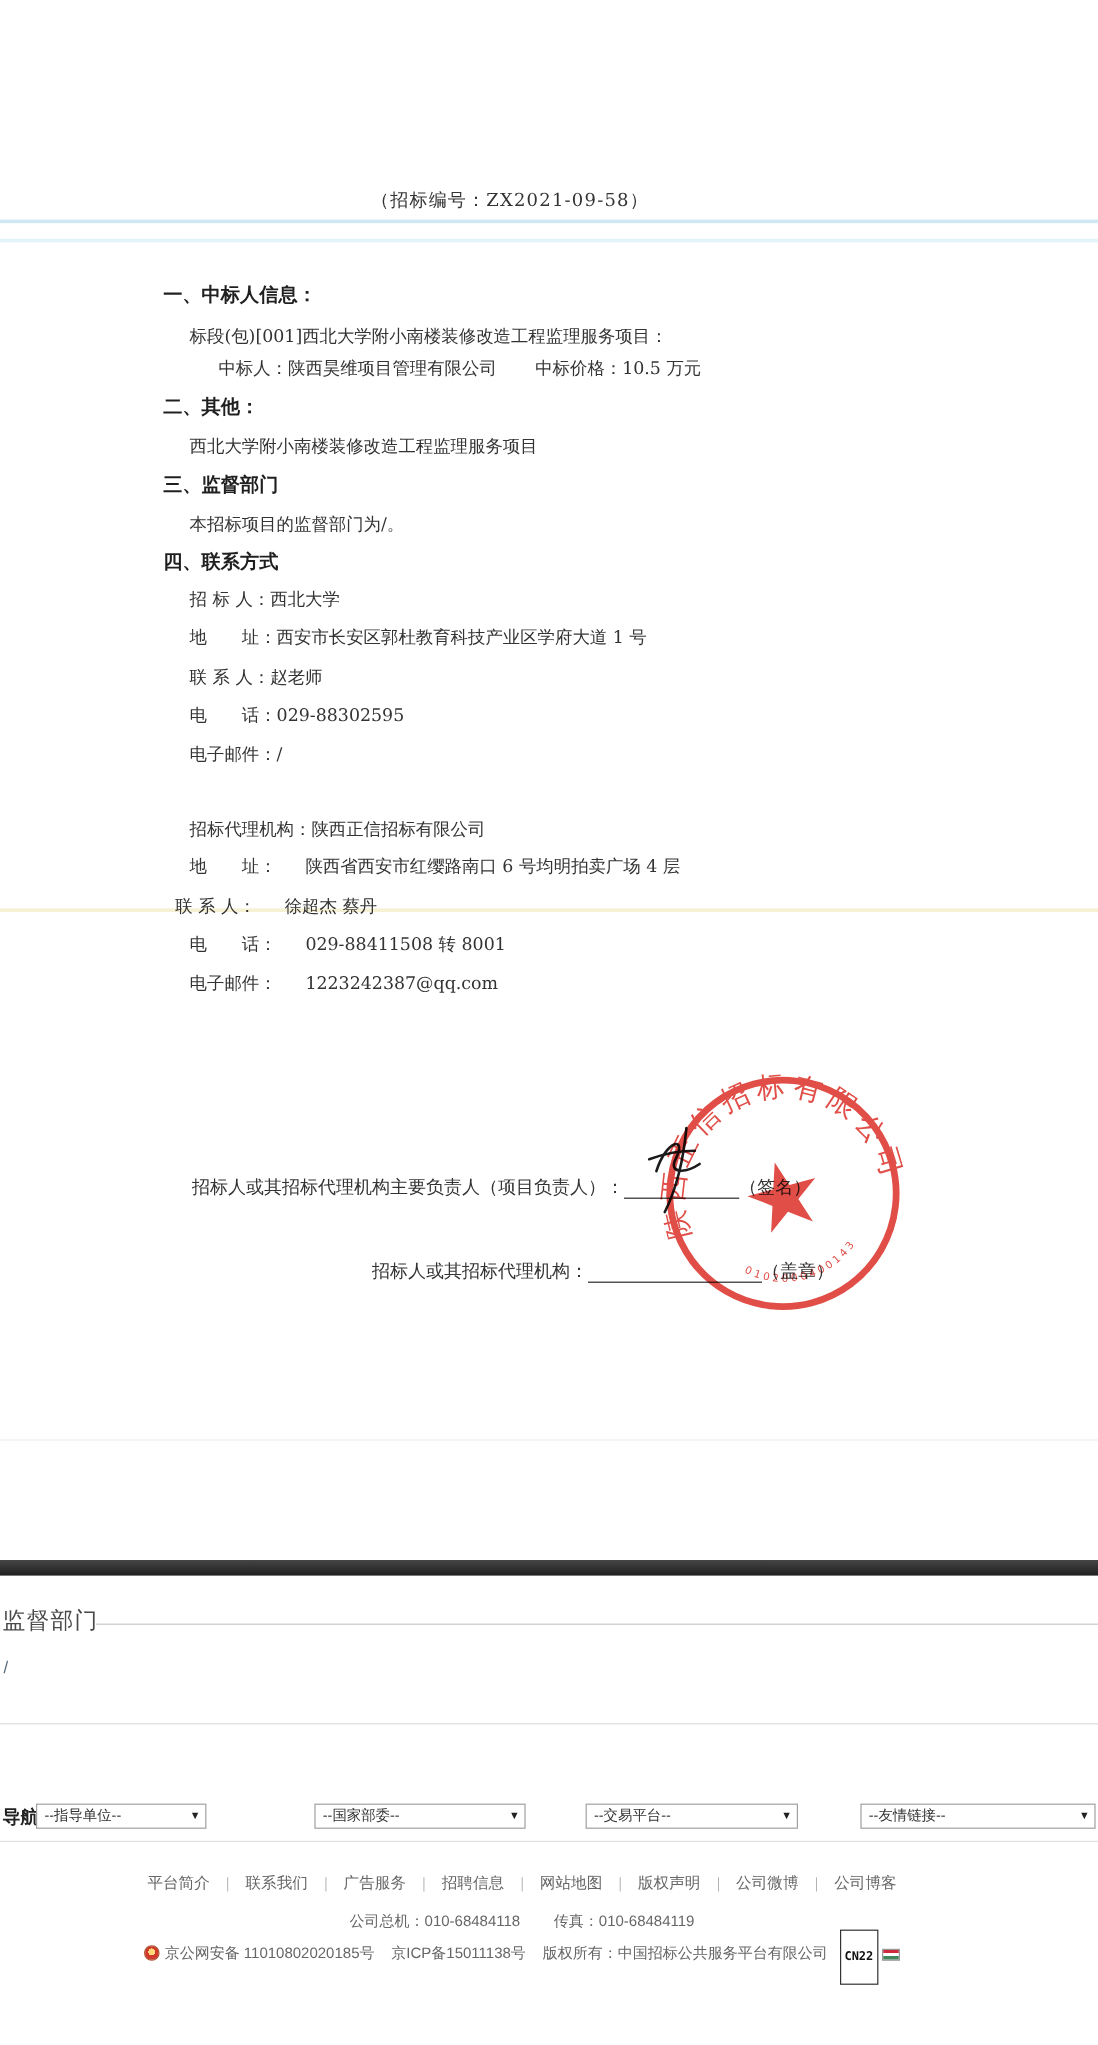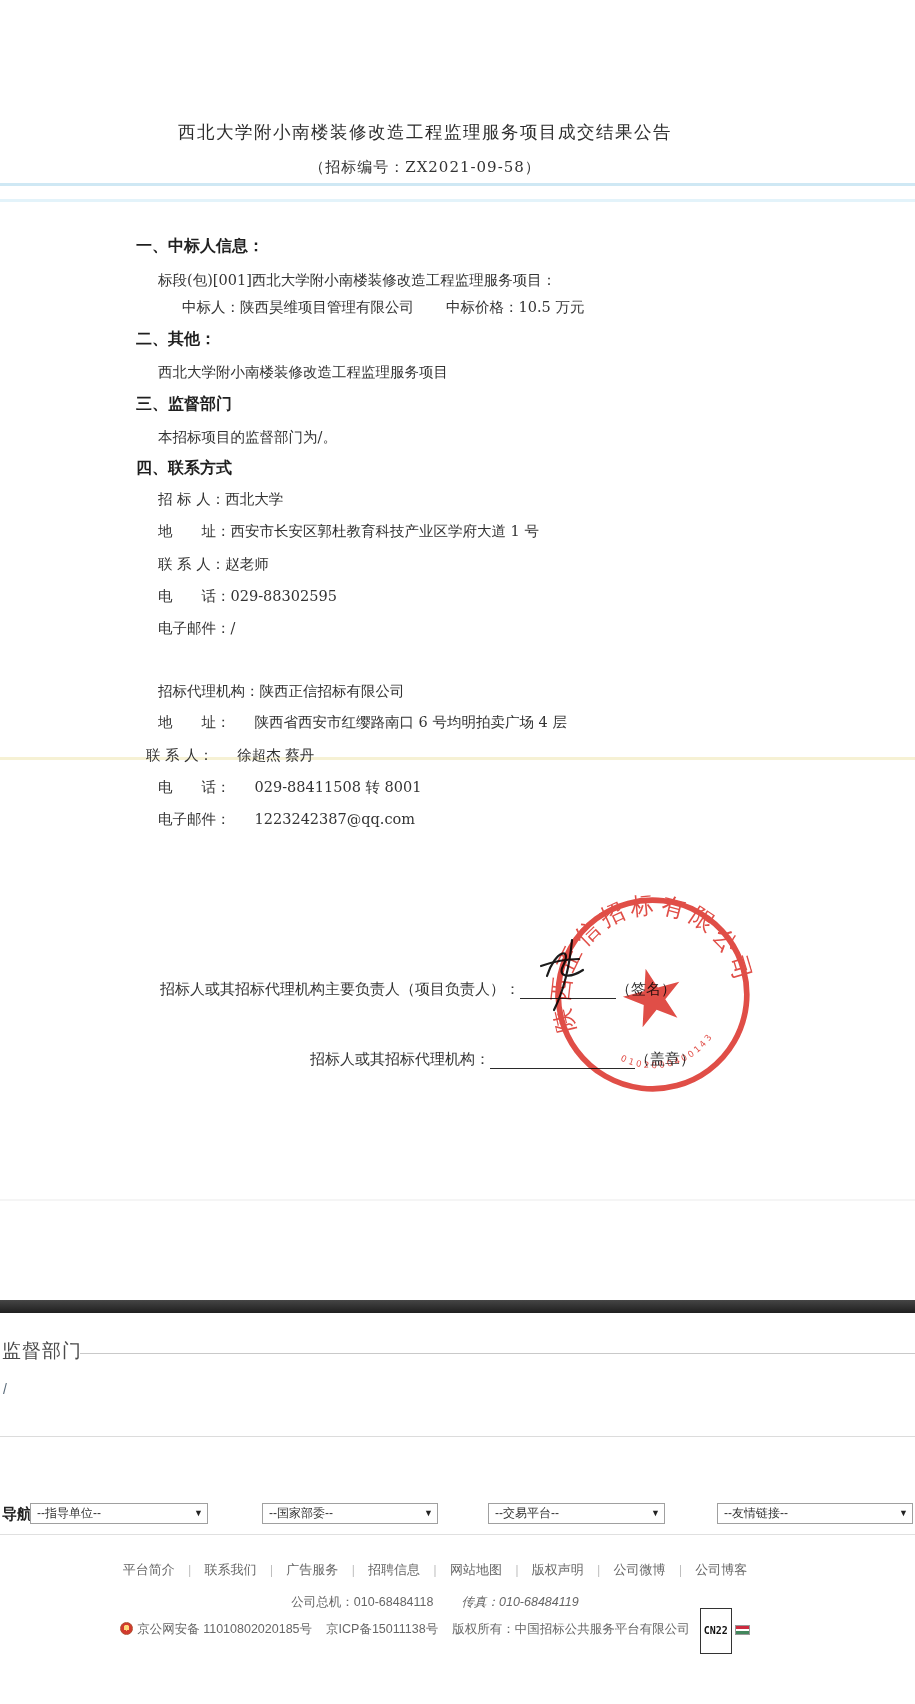--- a/index.html
+++ b/index.html
@@ -30,33 +30,32 @@
 
   .nav-label{position:absolute;left:2px;top:1505px;font-size:15px;font-weight:700;color:#222;}
   .dd{position:absolute;top:1503px;height:21px;background:#fff;border:1px solid #a0a0a0;box-sizing:border-box;cursor:pointer;}
   .dd-text{position:absolute;left:6px;top:0;line-height:19px;font-size:12px;color:#333;}
   .dd-arrow{position:absolute;right:4px;top:0;line-height:19px;font-size:9px;color:#222;}
 
   .frow{position:absolute;left:0;width:870px;text-align:center;white-space:nowrap;}
   .flink{font-size:13px;color:#666;cursor:pointer;}
   .fsep{font-size:12px;color:#aaa;margin:0 9px;}
   .fgray{font-size:12.5px;color:#666;}
-  .fgap{margin-left:28px;font-style:italic;}
+  .fgap{margin-left:28px;}
   .bgap{margin-left:14px;}
   .police-icon{display:inline-block;width:13px;height:13px;border-radius:50%;vertical-align:-2px;margin-right:4px;background:radial-gradient(circle at 50% 42%,#ffd97a 0 34%,#d23a2e 35% 100%);border:1px solid #b05030;box-sizing:border-box;}
   .cn-badge{display:inline-block;vertical-align:-1px;margin-left:10px;}
   .cn-text{display:inline-block;font-family:"DejaVu Sans Mono","Liberation Mono",monospace;font-size:10px;font-weight:700;color:#111;border:1px solid #333;background:#fff;padding:16px 3px;line-height:12px;}
   .cn-flag{display:inline-block;width:15px;height:10px;margin-left:3px;vertical-align:-1px;background:linear-gradient(#cd2a3e 0 33%,#ffffff 33% 66%,#43875d 66% 100%);border:1px solid #999;box-sizing:border-box;}
 </style>
 </head>
 <body>
 
 <div class="page">
 
-  <div class="docline doc-title" style="top:120px">西北大学附小南楼装修改造工程监理服务项目成交结果公告</div>
   <div class="docline doc-subtitle" style="top:158px">（招标编号：ZX2021-09-58）</div>
 
   <div class="scanline" style="top:183px;height:3px;background:#cfe8f4"></div>
   <div class="scanline" style="top:199px;height:3px;background:#e3f3fa"></div>
   <div class="scanline" style="top:757px;height:3px;background:#f4efcd;opacity:.85"></div>
   <div class="scanedge"></div>
 
   <div class="docline dochead" style="left:136px;top:236px">一、中标人信息：</div>
   <div class="docline" style="left:158px;top:271px">标段(包)[001]西北大学附小南楼装修改造工程监理服务项目：</div>
   <div class="docline" style="left:182px;top:298px">
@@ -118,21 +117,21 @@
 
   <div class="darkbar"></div>
 
   <div class="sup-head">监督部门</div>
   <div class="sup-rule"></div>
   <div class="sup-val">/</div>
 
   <div class="hr1"></div>
 
   <div class="nav-label">导航</div>
-  <div class="dd" style="left:30px;width:178px">
+  <div class="dd" style="left:30px;width:142px">
     <span class="dd-text">--指导单位--</span>
     <span class="dd-arrow">▼</span>
   </div>
   <div class="dd" style="left:262px;width:176px">
     <span class="dd-text">--国家部委--</span>
     <span class="dd-arrow">▼</span>
   </div>
   <div class="dd" style="left:488px;width:177px">
     <span class="dd-text">--交易平台--</span>
     <span class="dd-arrow">▼</span>

